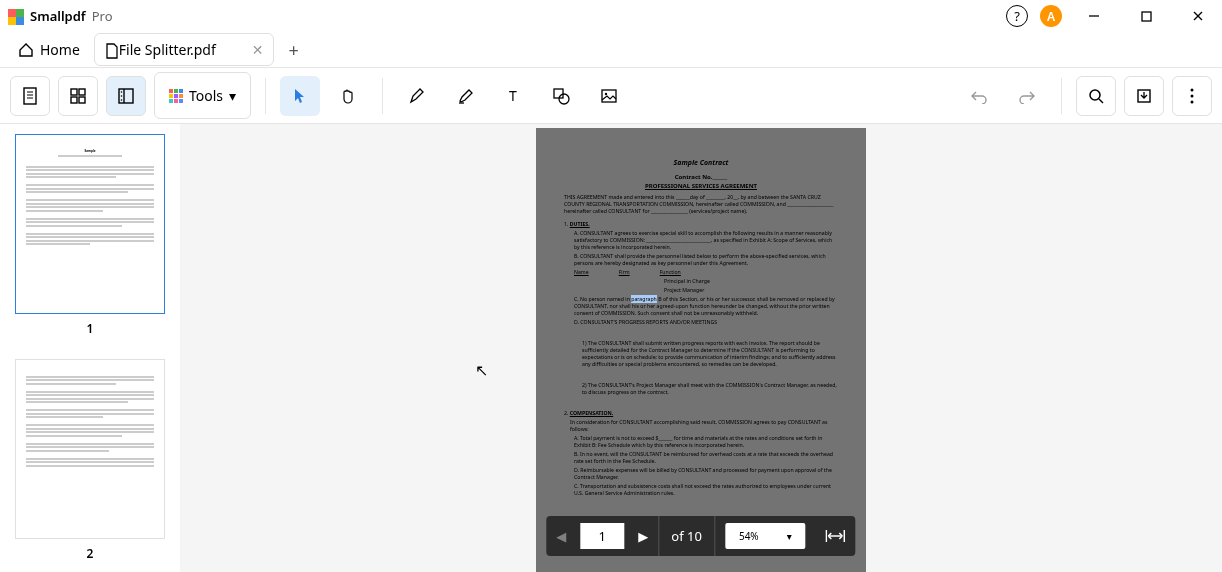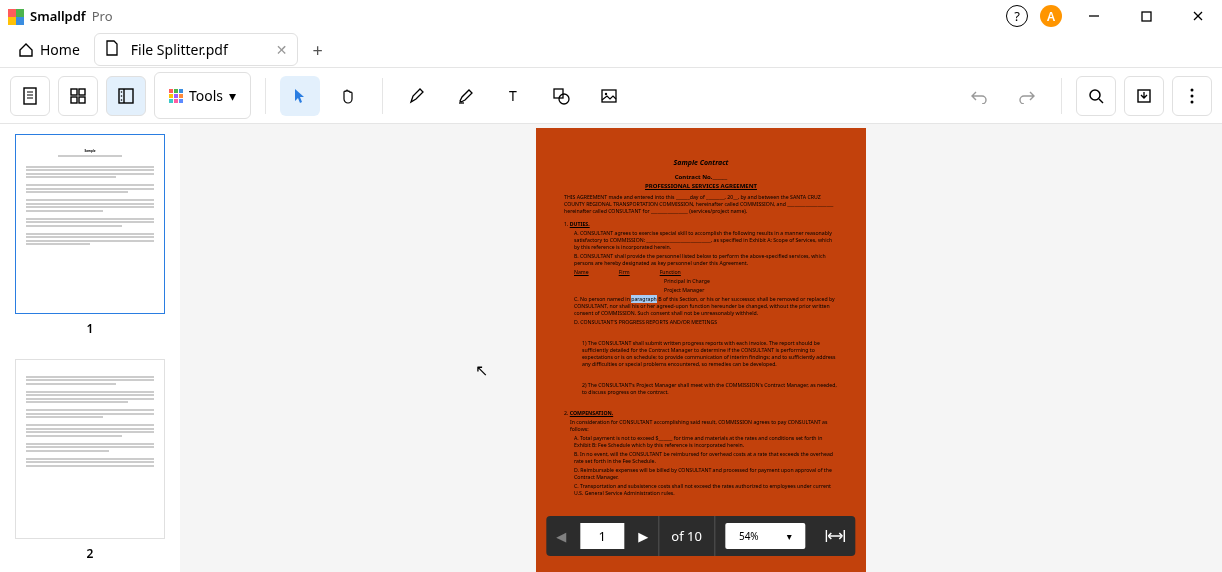--- a/index.html
+++ b/index.html
@@ -9,41 +9,41 @@
 .logo{width:16px;height:16px;display:flex;flex-wrap:wrap}
 .logo span{width:8px;height:8px}
 .app-name{font-size:13px;font-weight:600}
 .app-pro{font-size:13px;color:#666}
 .title-right{display:flex;align-items:center;gap:12px}
 .win-btn{width:40px;height:32px;display:flex;align-items:center;justify-content:center;cursor:pointer}
 .help-btn{width:22px;height:22px;border:1.5px solid #000;border-radius:50%;display:flex;align-items:center;justify-content:center;font-size:13px;cursor:pointer}
 .avatar{width:22px;height:22px;border-radius:50%;background:#ff9500;color:#fff;display:flex;align-items:center;justify-content:center;font-size:12px;font-weight:600;cursor:pointer}
 .tabbar{height:36px;display:flex;align-items:center;padding:0 8px;gap:4px;border-bottom:1px solid #e5e5e5}
 .tab-home{display:flex;align-items:center;gap:6px;padding:6px 10px;cursor:pointer;font-size:14px}
-.tab-file{display:flex;align-items:flex-start;gap:12px;padding:6px 10px;border:1px solid #e0e0e0;border-radius:6px;font-size:14px;cursor:pointer;position:relative}
+.tab-file{display:flex;align-items:flex-end;gap:0;padding:6px 10px;border:1px solid #e0e0e0;border-radius:6px;font-size:14px;cursor:pointer;position:relative}
 .tab-close{margin-left:36px;color:#999;cursor:pointer}
 .tab-add{padding:4px 10px;color:#555;cursor:pointer;font-size:18px}
 .toolbar{height:56px;display:flex;align-items:center;padding:0 10px;gap:8px;border-bottom:1px solid #e5e5e5}
 .tb-btn{width:40px;height:40px;display:flex;align-items:center;justify-content:center;border-radius:6px;cursor:pointer}
 .tb-btn.outlined{border:1px solid #e0e0e0}
 .tb-btn.active{background:#e3f0fc}
 .tb-tools{display:flex;align-items:center;gap:6px;padding:12px 14px;height:47px;border:1px solid #e0e0e0;border-radius:6px;cursor:pointer;font-size:14px}
 .tools-icon{width:14px;height:14px;display:grid;grid-template-columns:repeat(3,4px);grid-template-rows:repeat(3,4px);gap:1px}
 .tools-icon span{width:4px;height:4px}
 .vsep{width:1px;height:36px;background:#e5e5e5;margin:0 6px}
 .spacer{flex:1}
 .workspace{display:flex;height:calc(572px - 32px - 36px - 56px);background:#f5f5f5}
 .thumbs{width:180px;background:#fff;overflow-y:auto;padding:10px 0;display:flex;flex-direction:column;align-items:center;gap:6px;position:relative}
 .thumbs::-webkit-scrollbar{width:10px}
 .thumbs::-webkit-scrollbar-thumb{background:#c0c0c0;border-radius:4px}
 .thumb{width:150px;height:180px;background:#fff;border:1px solid #e0e0e0;cursor:pointer;position:relative;padding:10px;overflow:hidden}
 .thumb.sel{border:1.5px solid #2a7de1}
 .thumb-label{font-size:12px;font-weight:600}
 .viewer{flex:1;position:relative;display:flex;justify-content:center;overflow:hidden}
-.page{width:330px;background:#c2410c;margin-top:4px;padding:30px 28px 8px;font-size:5.2px;line-height:1.35;font-family:"Times New Roman",serif;color:#000;position:relative}
+.page{width:330px;background:#737373;margin-top:4px;padding:30px 28px 8px;font-size:5.2px;line-height:1.35;font-family:"Times New Roman",serif;color:#000;position:relative}
 .page h1{text-align:center;font-style:italic;font-size:7px;font-weight:700;margin-bottom:6px}
 .page h2{text-align:center;font-size:6px;font-weight:700}
 .page h2 .u{text-decoration:underline}
 .para{margin:4px 0}
 .sect{margin-top:6px}
 .sect b{text-decoration:underline}
 .sub{padding-left:10px;margin:2px 0}
 .sub2{padding-left:18px;margin:14px 0}
 .hl{background:#a9cdf5}
 .page-footer{text-align:center;font-style:italic;margin-top:18px;font-size:5px}

